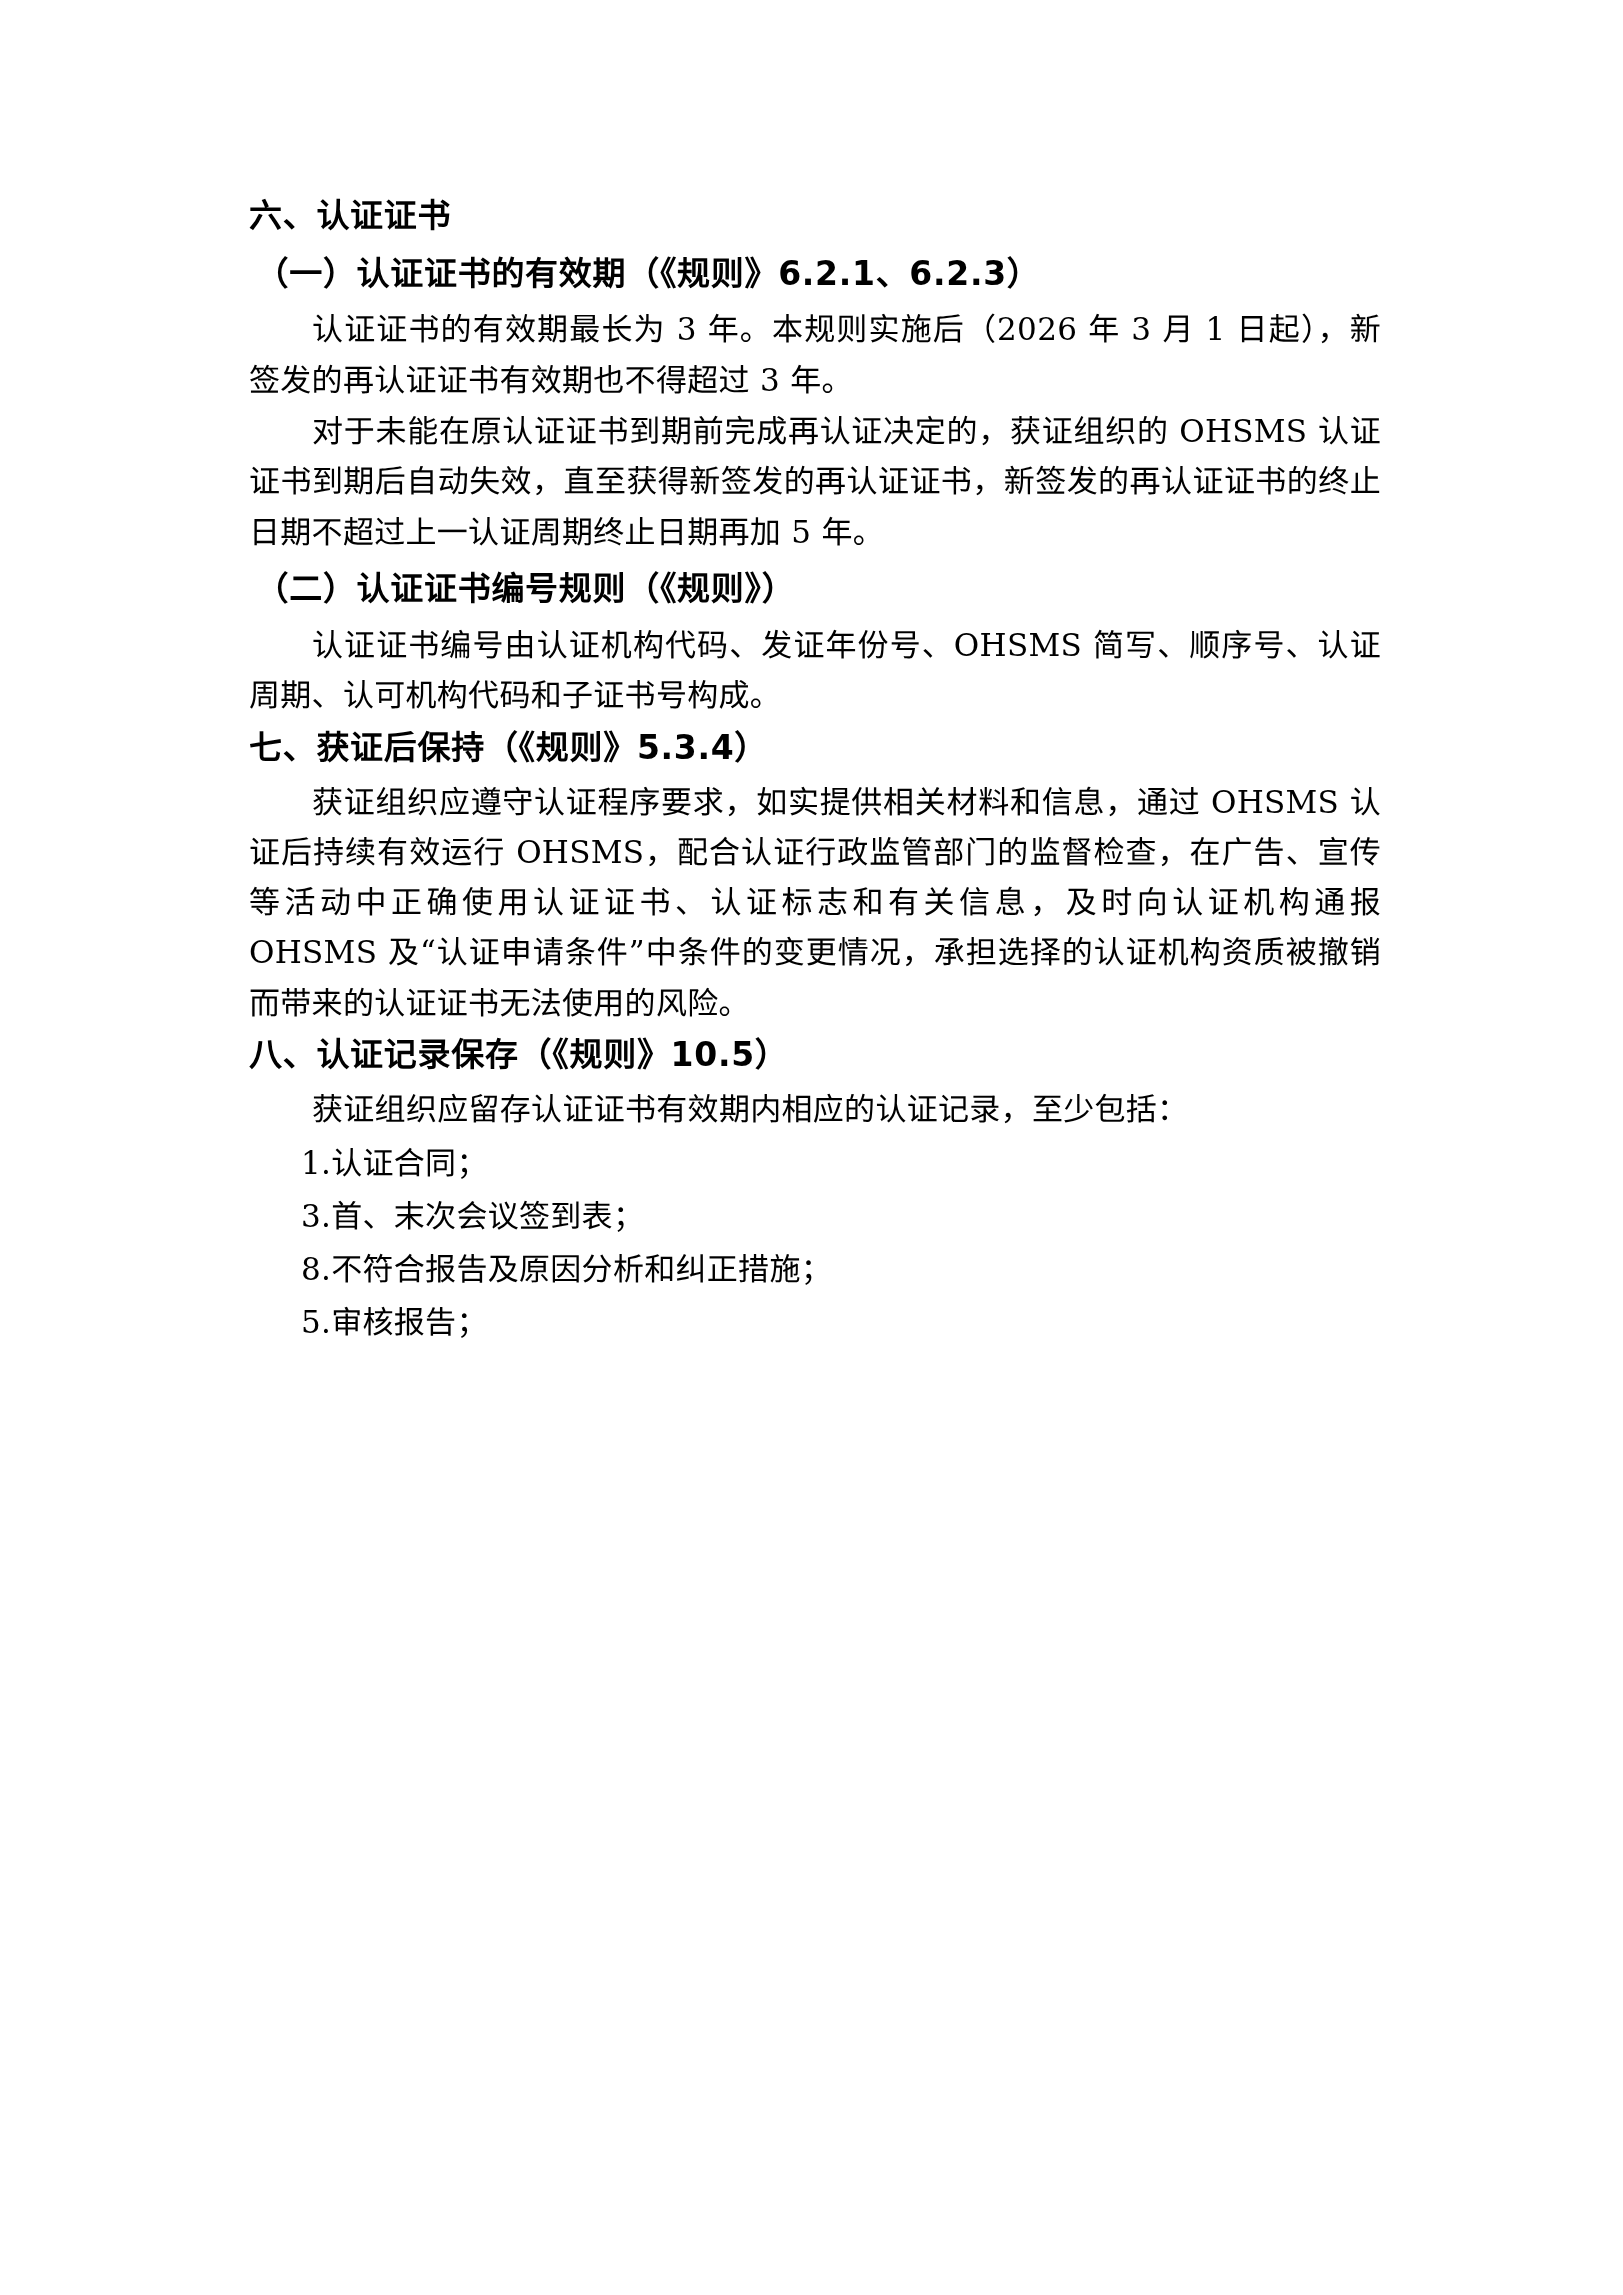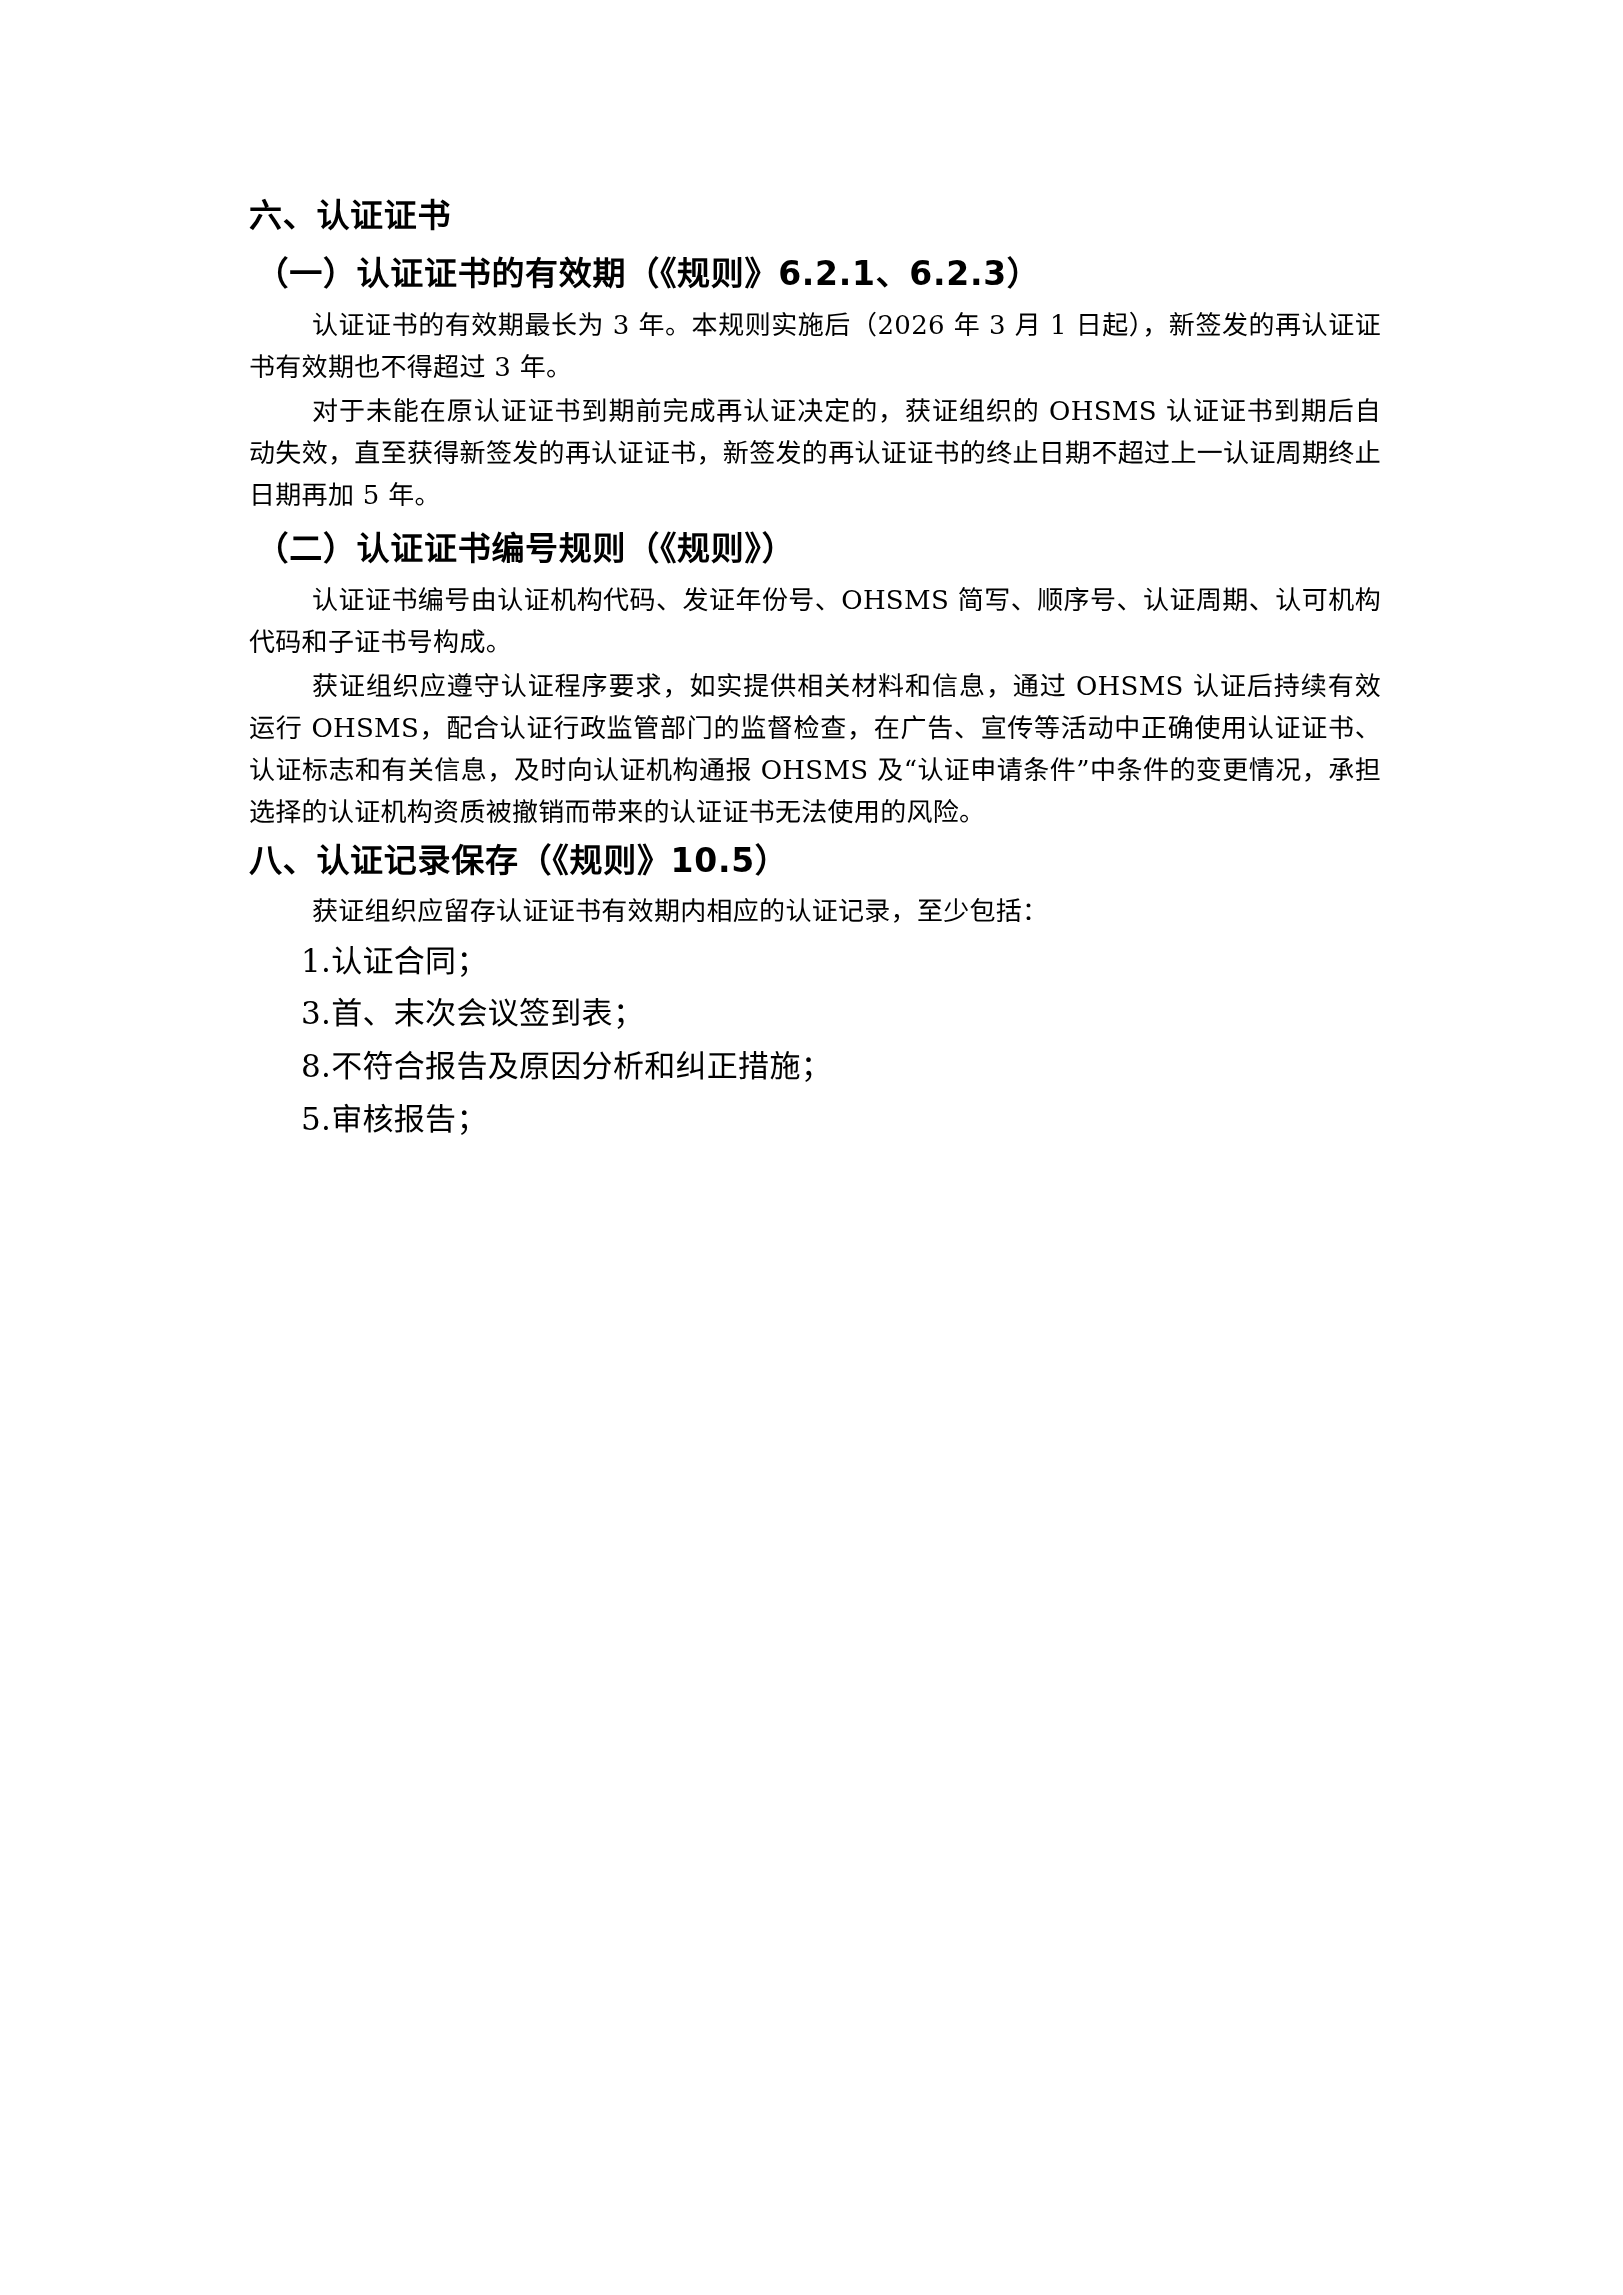--- a/index.html
+++ b/index.html
@@ -39,21 +39,21 @@
   .h-sub {
     font-family: "DejaVu Sans", "Liberation Sans", sans-serif;
     font-weight: bold;
     font-size: 33px;
     line-height: 1.6;
     letter-spacing: 0.7px;
     margin: 6.5px 0 3.9px 0;
     text-indent: 6.5px;
   }
   p.body {
-    font-size: 26px;
+    font-size: 31px;
     line-height: 1.62;
     margin: 0 0 1.3px 0;
     text-indent: 63px;
     text-align: justify;
     text-justify: inter-ideograph;
     letter-spacing: 0.3px;
   }
   ol.records {
     list-style: none;
     margin: 3.9px 0 0 0;
@@ -78,20 +78,21 @@
     <h3 class="h-sub">（一）认证证书的有效期（《规则》6.2.1、6.2.3）</h3>
 
     <p class="body">认证证书的有效期最长为 3 年。本规则实施后（2026 年 3 月 1 日起），新签发的再认证证书有效期也不得超过 3 年。</p>
 
     <p class="body">对于未能在原认证证书到期前完成再认证决定的，获证组织的 OHSMS 认证证书到期后自动失效，直至获得新签发的再认证证书，新签发的再认证证书的终止日期不超过上一认证周期终止日期再加 5 年。</p>
 
     <h3 class="h-sub">（二）认证证书编号规则（《规则》）</h3>
 
     <p class="body">认证证书编号由认证机构代码、发证年份号、OHSMS 简写、顺序号、认证周期、认可机构代码和子证书号构成。</p>
 
+    <h2 class="h-section">七、获证后保持（《规则》5.3.4）</h2>
 
     <p class="body">获证组织应遵守认证程序要求，如实提供相关材料和信息，通过 OHSMS 认证后持续有效运行 OHSMS，配合认证行政监管部门的监督检查，在广告、宣传等活动中正确使用认证证书、认证标志和有关信息，及时向认证机构通报 OHSMS 及“认证申请条件”中条件的变更情况，承担选择的认证机构资质被撤销而带来的认证证书无法使用的风险。</p>
 
     <h2 class="h-section">八、认证记录保存（《规则》10.5）</h2>
 
     <p class="body"> 获证组织应留存认证证书有效期内相应的认证记录，至少包括：</p>
 
     <ol class="records">
       <li>1.认证合同；</li>
       <li>3.首、末次会议签到表；</li>

